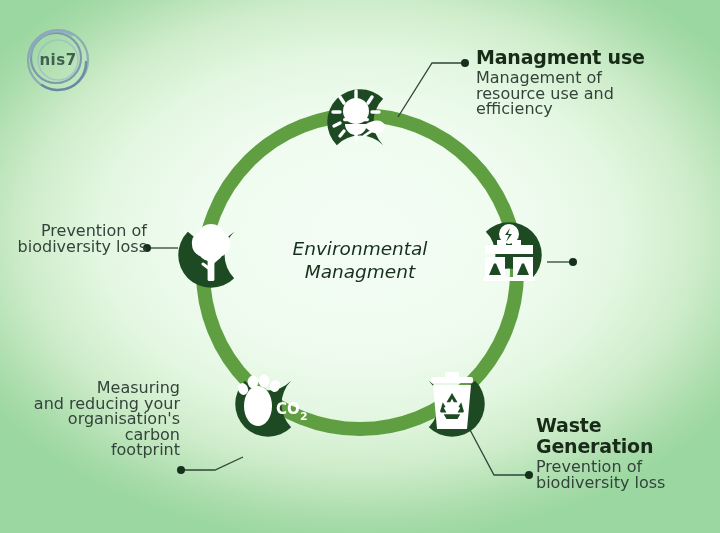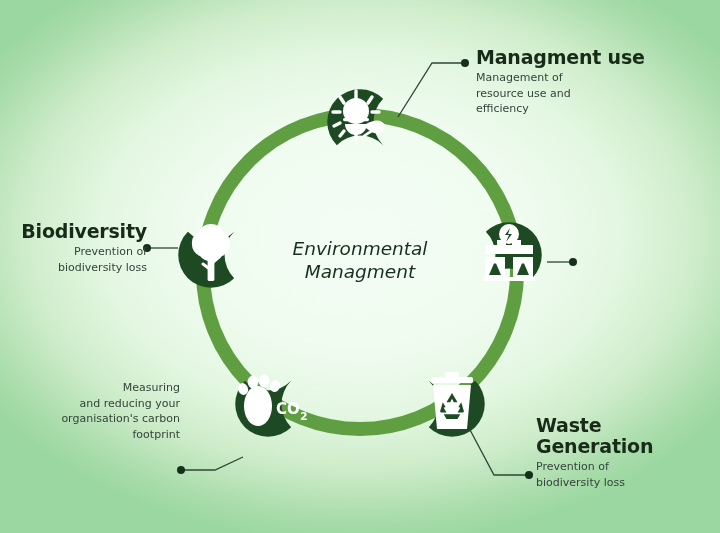--- a/index.html
+++ b/index.html
@@ -20,21 +20,21 @@
   
   #diagram{position:absolute;left:0;top:0;width:720px;height:533px;}
   
   .cap{position:absolute;}
   .cap .t{
     font-weight:bold;color:#182b18;
     font-size:19px;line-height:21px;letter-spacing:-0.2px;
     white-space:pre-line;
   }
   .cap .d{
-    color:#33433a;font-size:11px;line-height:15.5px;
+    color:#33433a;font-size:16px;line-height:15.5px;
     margin-top:2px;white-space:pre-line;
   }
   .ra{text-align:right;}
   .la{text-align:left;}
 
   #cap-resource{left:476px;top:47px;width:210px;}
   #cap-energy{left:583px;top:186px;width:135px;}
   #cap-waste{left:536px;top:415px;width:180px;}
   #cap-carbon{left:12px;top:378px;width:168px;}
   #cap-bio{left:12px;top:221px;width:135px;}
@@ -45,20 +45,32 @@
     font-size:18.5px;line-height:23px;font-weight:500;
     white-space:pre-line;
     font-style:italic;
   }
 </style>
 </head>
 <body>
 
 <div id="stage">
 
+  <div id="logo">
+    <svg width="76" height="72" viewBox="0 0 76 72">
+      <g fill="none" stroke-linecap="round">
+        <circle cx="38" cy="36" r="30" stroke="#7f99b3" stroke-width="2.2" opacity=".75"></circle>
+        <circle cx="36" cy="34" r="25" stroke="#6d8aa8" stroke-width="2.2" opacity=".8"></circle>
+        <path d="M10 33a28 28 0 0 1 42-22" stroke="#8fa9c2" stroke-width="2.4" opacity=".85"></path>
+        <path d="M66 38a28 28 0 0 1-44 23" stroke="#5d7e9e" stroke-width="2.4" opacity=".8"></path>
+        <circle cx="38" cy="36" r="20" stroke="#9ab3c9" stroke-width="1.6" opacity=".6"></circle>
+      </g>
+      <text x="38" y="41" text-anchor="middle" font-family="'DejaVu Sans', sans-serif" font-size="15" font-weight="bold" fill="#3f5f52" letter-spacing="0.5">nis7</text>
+    </svg>
+  </div>
 
   <svg id="diagram" viewBox="0 0 720 533">
     <defs>
 
       <path id="leafShape" d="M-52,0 A52,52 0 0 1 0,-52 L0,-52 A52,52 0 0 1 52,0 L52,0 A52,52 0 0 0 0,52 A52,52 0 0 0 -52,0 Z"></path>
     </defs>
 
     <circle cx="360" cy="272" r="157" fill="none" stroke="#5f9f41" stroke-width="14"></circle>
 
     <g stroke="#2f4636" stroke-width="1.3" fill="none">
@@ -189,18 +201,17 @@
   </div>
 
   <div class="cap ra" id="cap-carbon">
     <div class="d">Measuring
 and reducing your
 organisation's carbon
 footprint</div>
   </div>
 
   <div class="cap ra" id="cap-bio">
-    <div class="t">Biodiversity</div>
     <div class="d">Prevention of
 biodiversity loss</div>
   </div>
 
 </div>
 
 </body></html>

